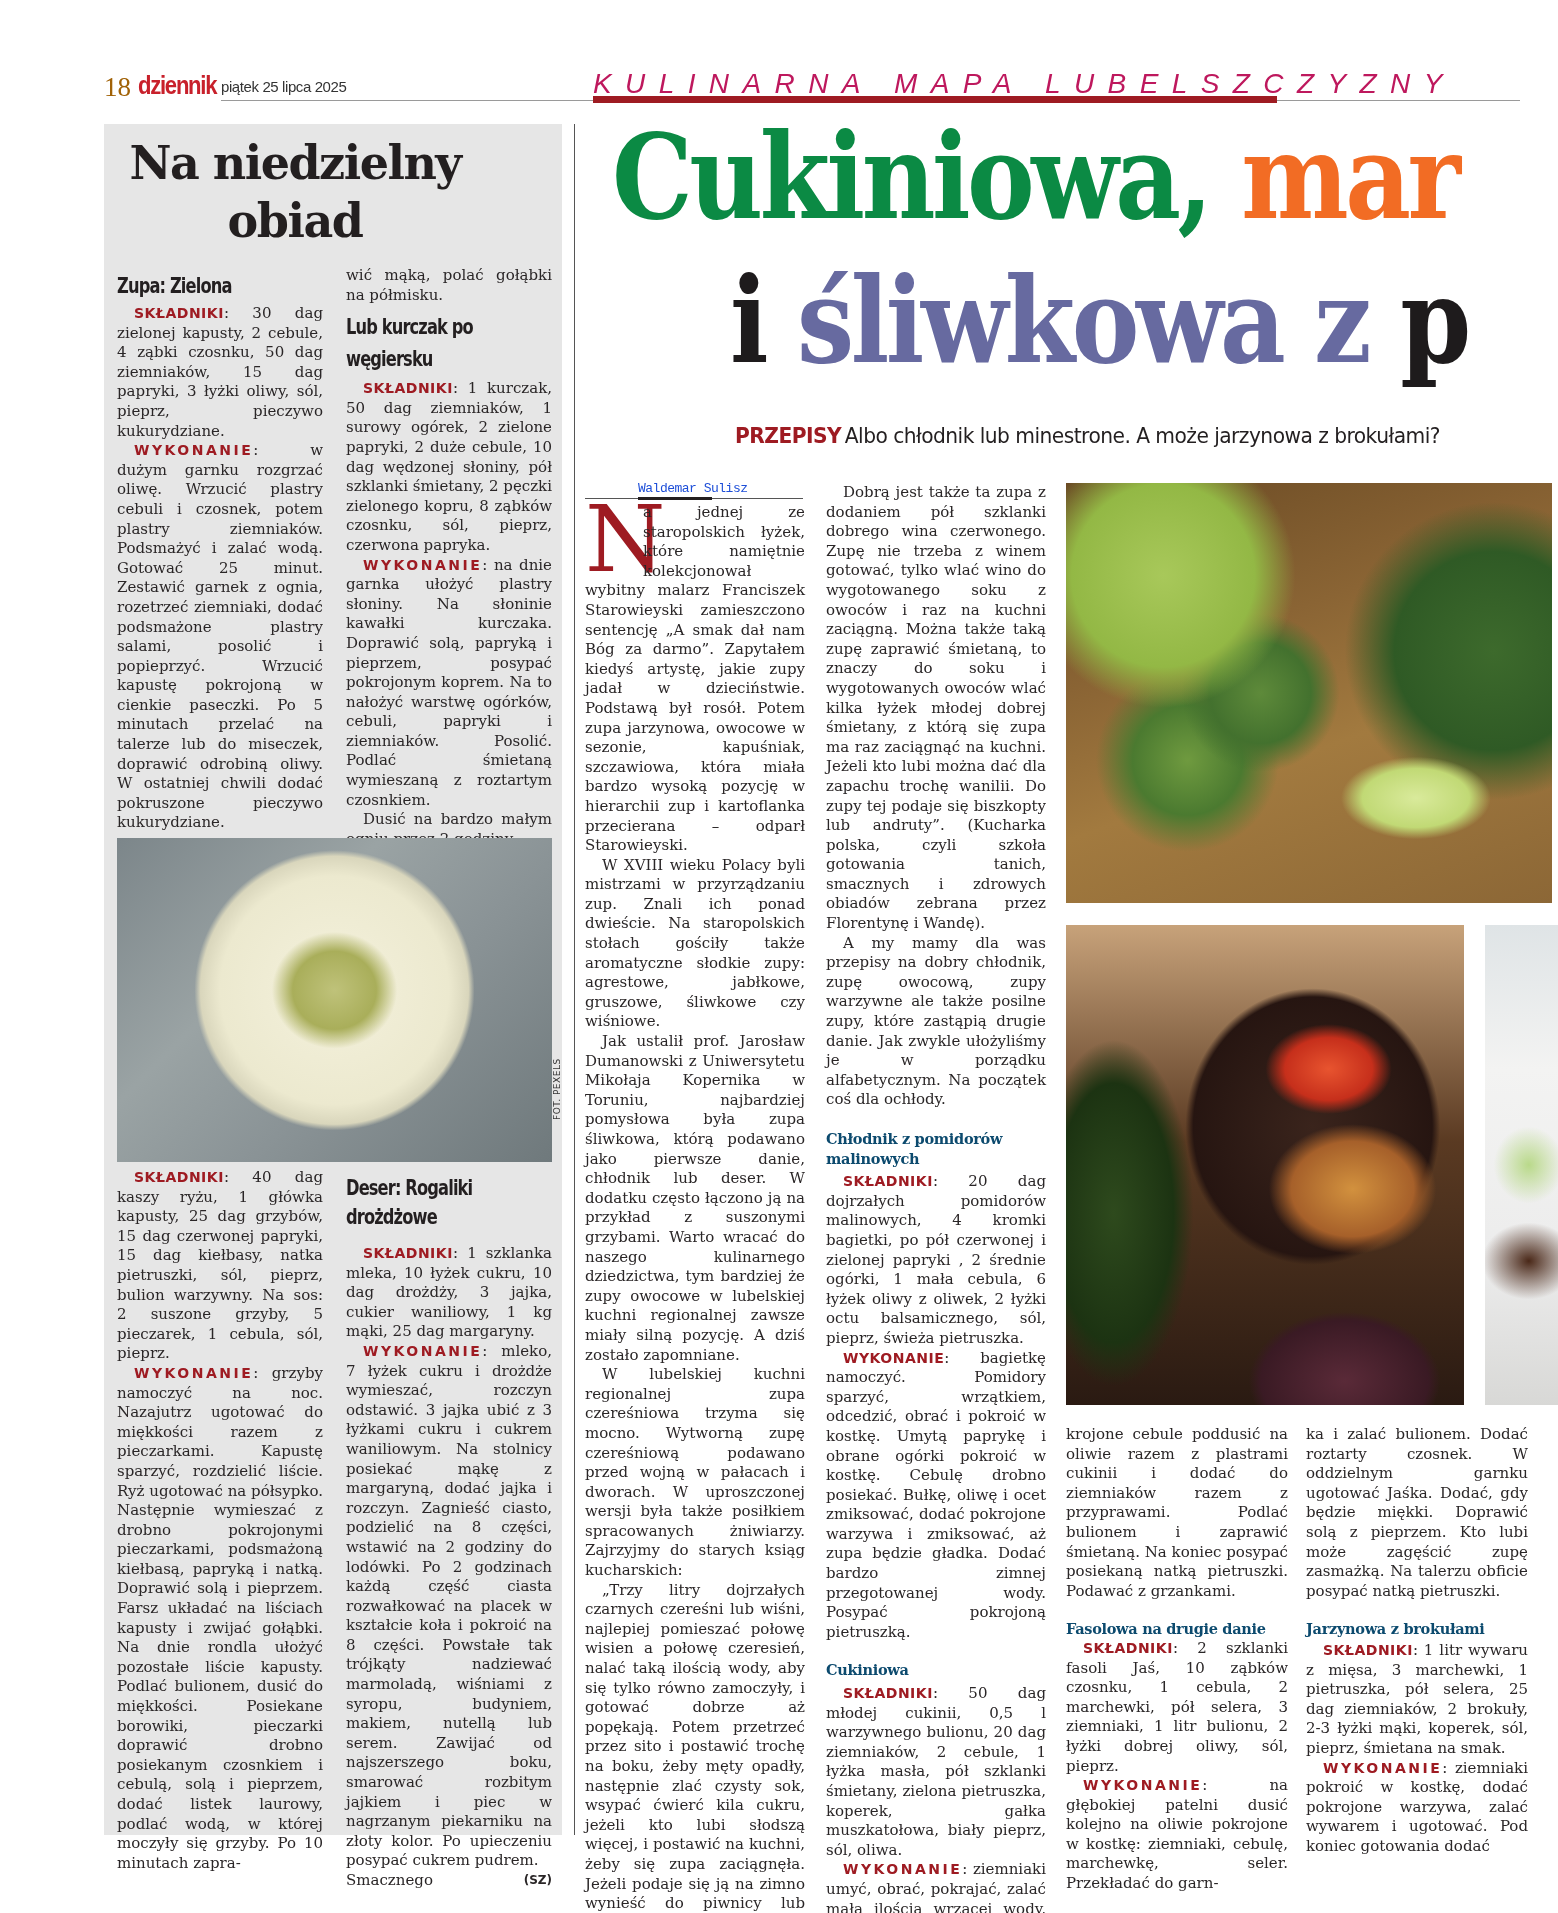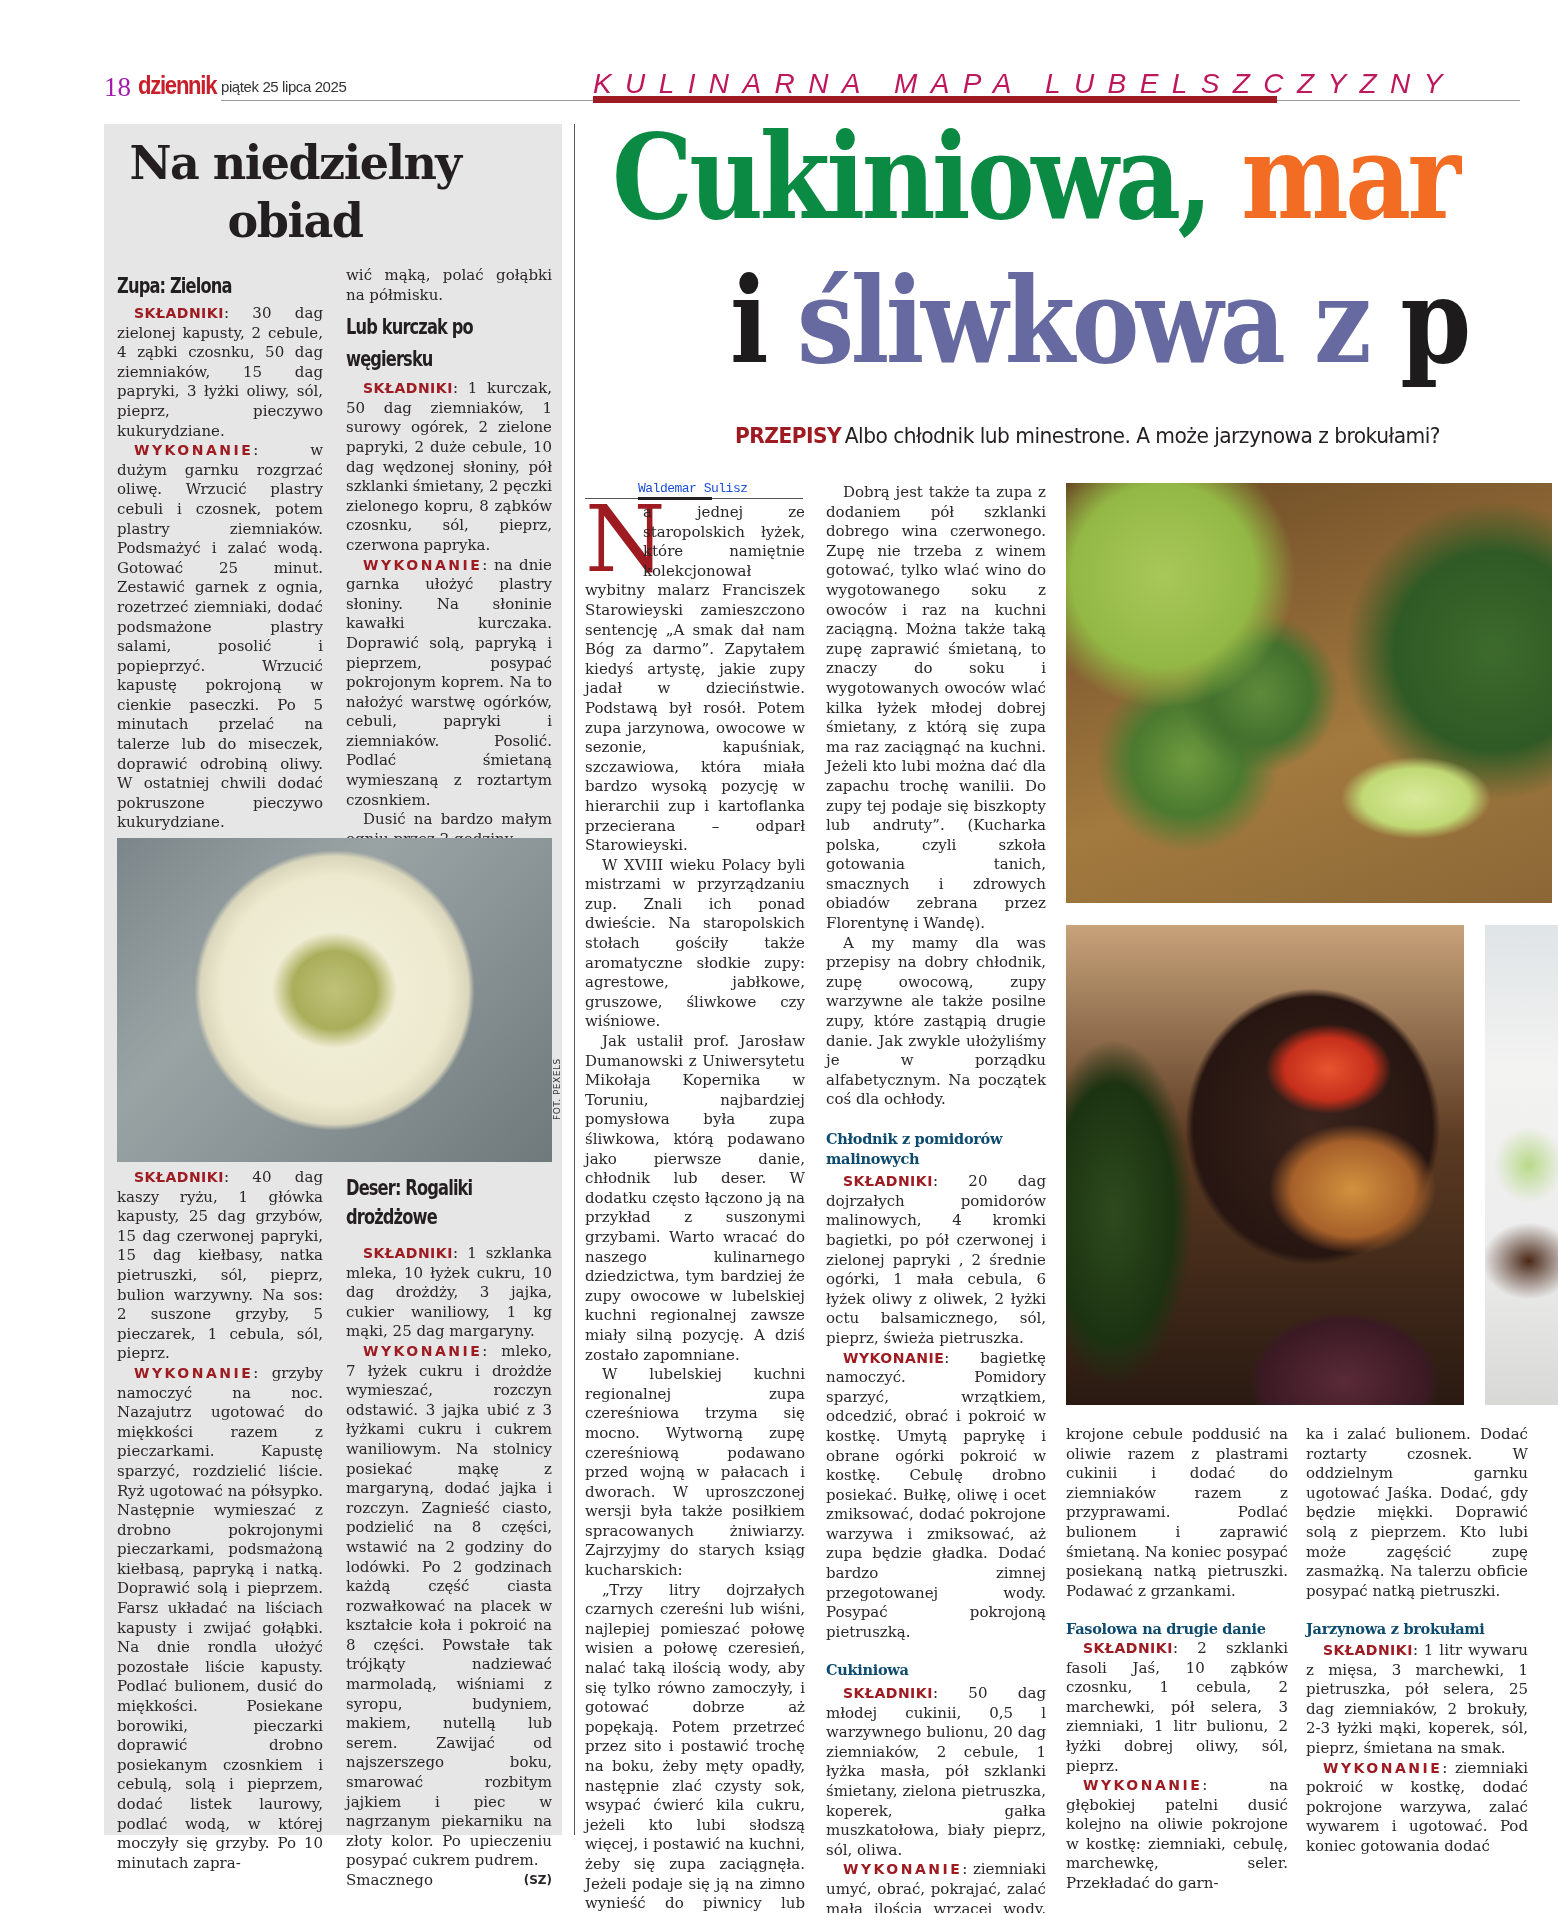--- a/index.html
+++ b/index.html
@@ -1,20 +1,20 @@
 <!DOCTYPE html>
 <html><head>
 <meta charset="utf-8">
 <style>
   * { box-sizing: border-box; margin: 0; padding: 0; }
   html, body { width: 1558px; height: 1913px; background: #ffffff; overflow: hidden; }
   body { position: relative; font-family: "DejaVu Serif", "Liberation Serif", serif; color: #231f20; }
 
   
-  .pg-num { position: absolute; left: 104px; top: 74px; font-family: "Liberation Serif", serif; font-size: 27px; color: #a21caf; line-height: 1; }
+  .pg-num { position: absolute; left: 104px; top: 74px; font-family: "Liberation Serif", serif; font-size: 27px; color: #a16207; line-height: 1; }
   .logo { position: absolute; left: 138px; top: 72px; font-family: "Liberation Sans", sans-serif; font-weight: 700; font-size: 26px; color: #c8202b; letter-spacing: -1.5px; line-height: 1; transform: scaleX(0.85); transform-origin: left top; }
   .date { position: absolute; left: 221px; top: 78px; font-family: "Liberation Sans", sans-serif; font-size: 15px; color: #333; letter-spacing: -0.4px; }
   .hdr-line { position: absolute; left: 221px; top: 100px; width: 1299px; height: 1px; background: #9a9a9a; }
   .section-title { position: absolute; left: 593px; top: 70px; font-family: "Liberation Sans", sans-serif; font-size: 28px; color: #be185d; letter-spacing: 13.4px; line-height: 1; font-weight: 300; font-style: italic; }
   .section-bar { position: absolute; left: 593px; top: 96px; width: 684px; height: 7px; background: #9e1b22; }
 
   
   .sidebar { position: absolute; left: 104px; top: 124px; width: 458px; height: 1711px; background: #e6e6e6; }
   .sb-title { position: absolute; left: 0; top: 10px; width: 382px; text-align: center; font-family: "DejaVu Serif", serif; font-weight: 700; font-size: 46px; line-height: 58px; letter-spacing: -1.5px; color: #231f20; }
   .col { position: absolute; font-size: 15px; line-height: 19.6px; text-align: justify; hyphens: manual; color: #2a2627; }

